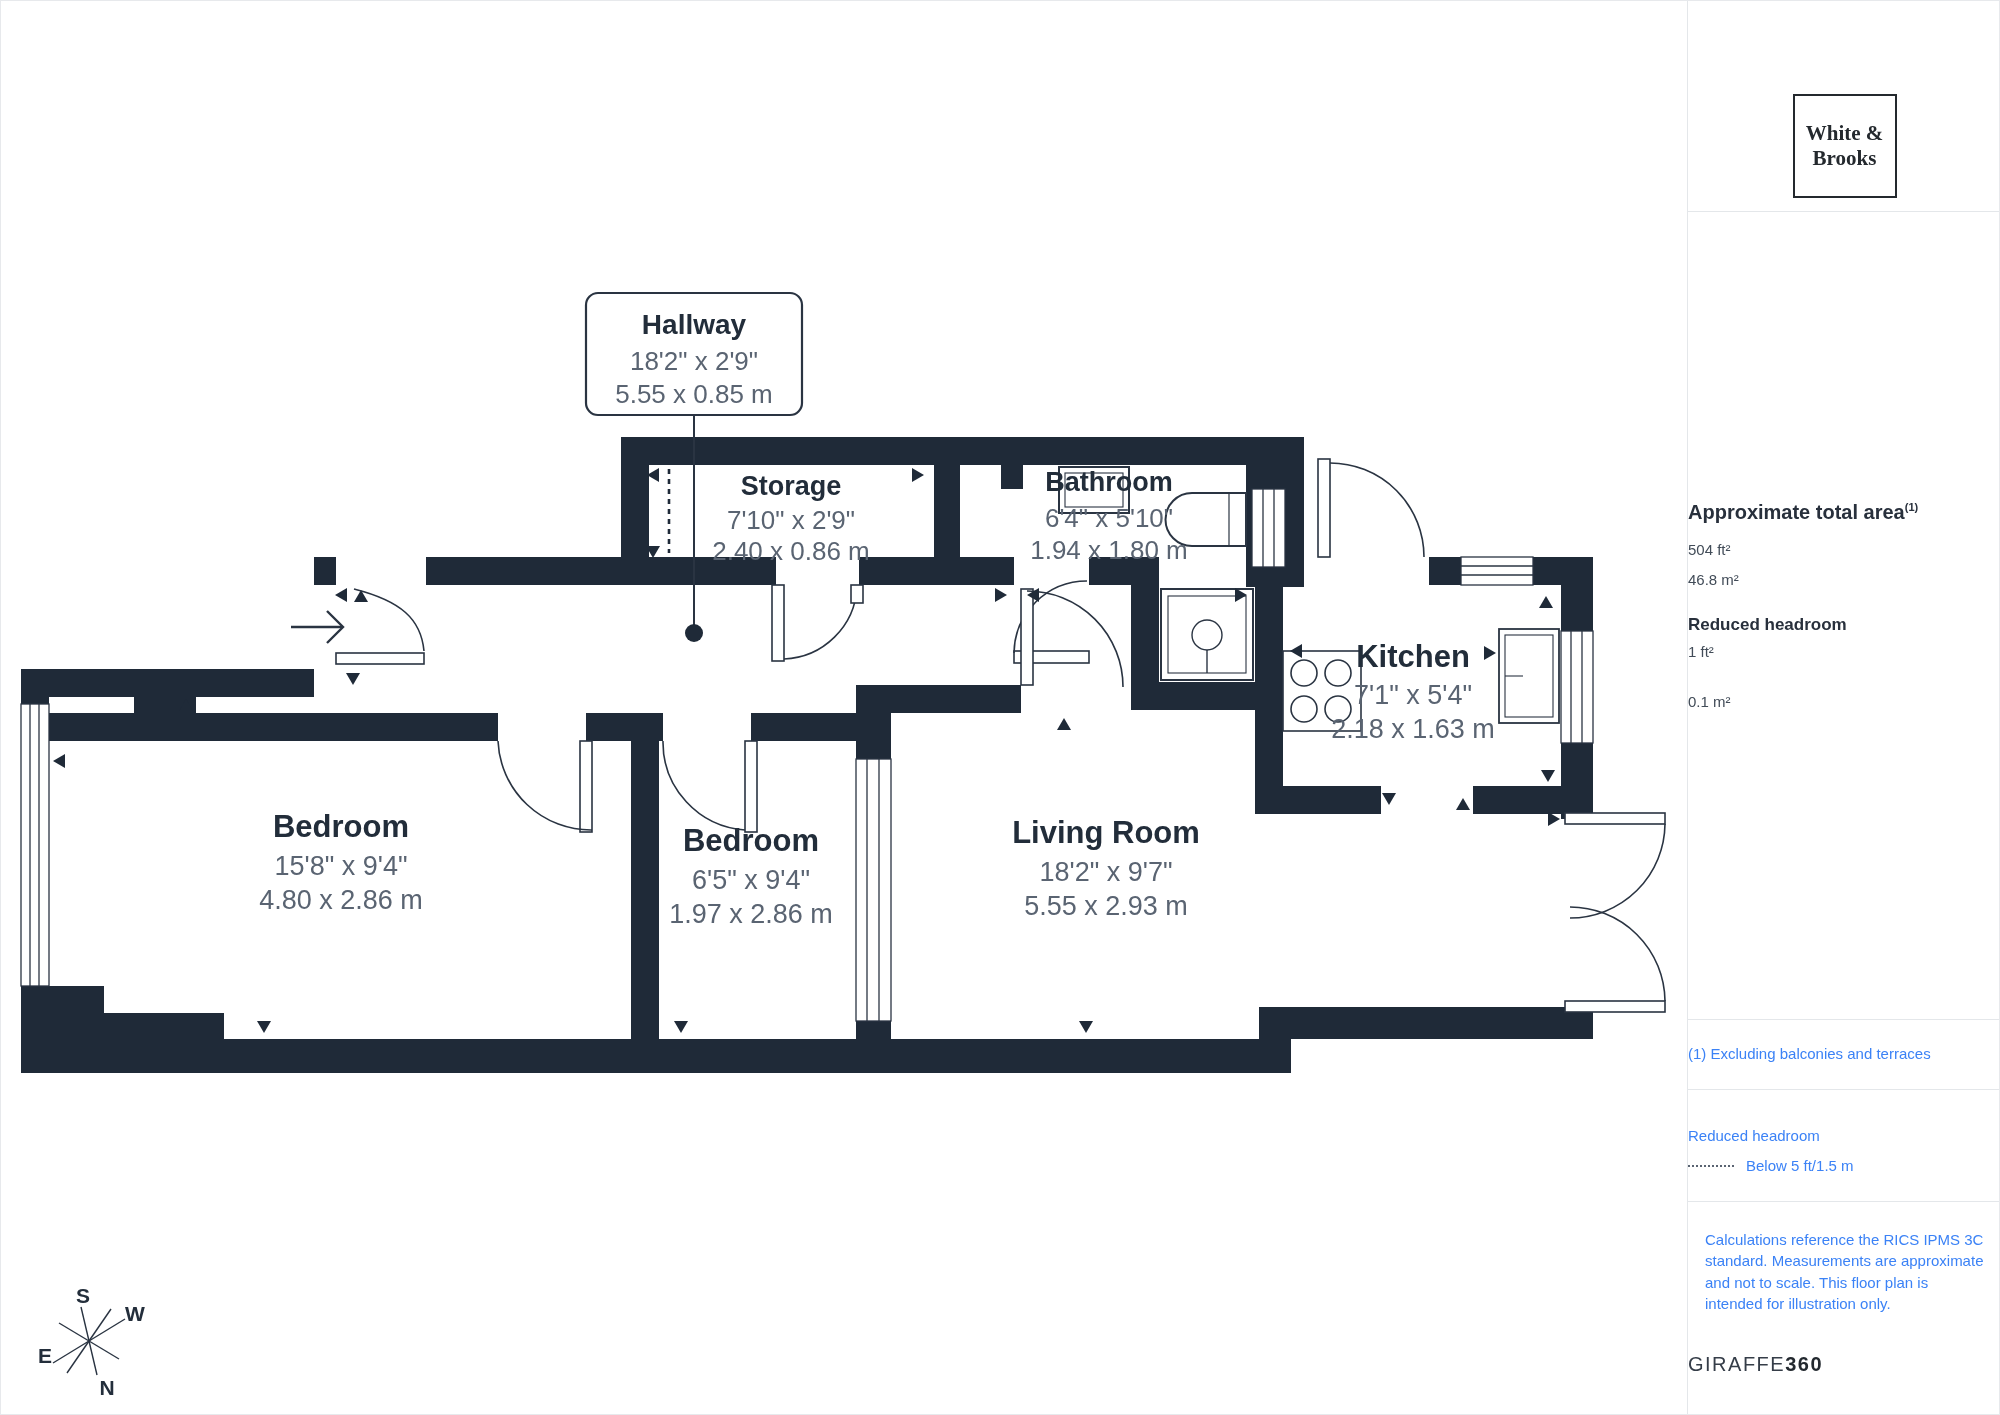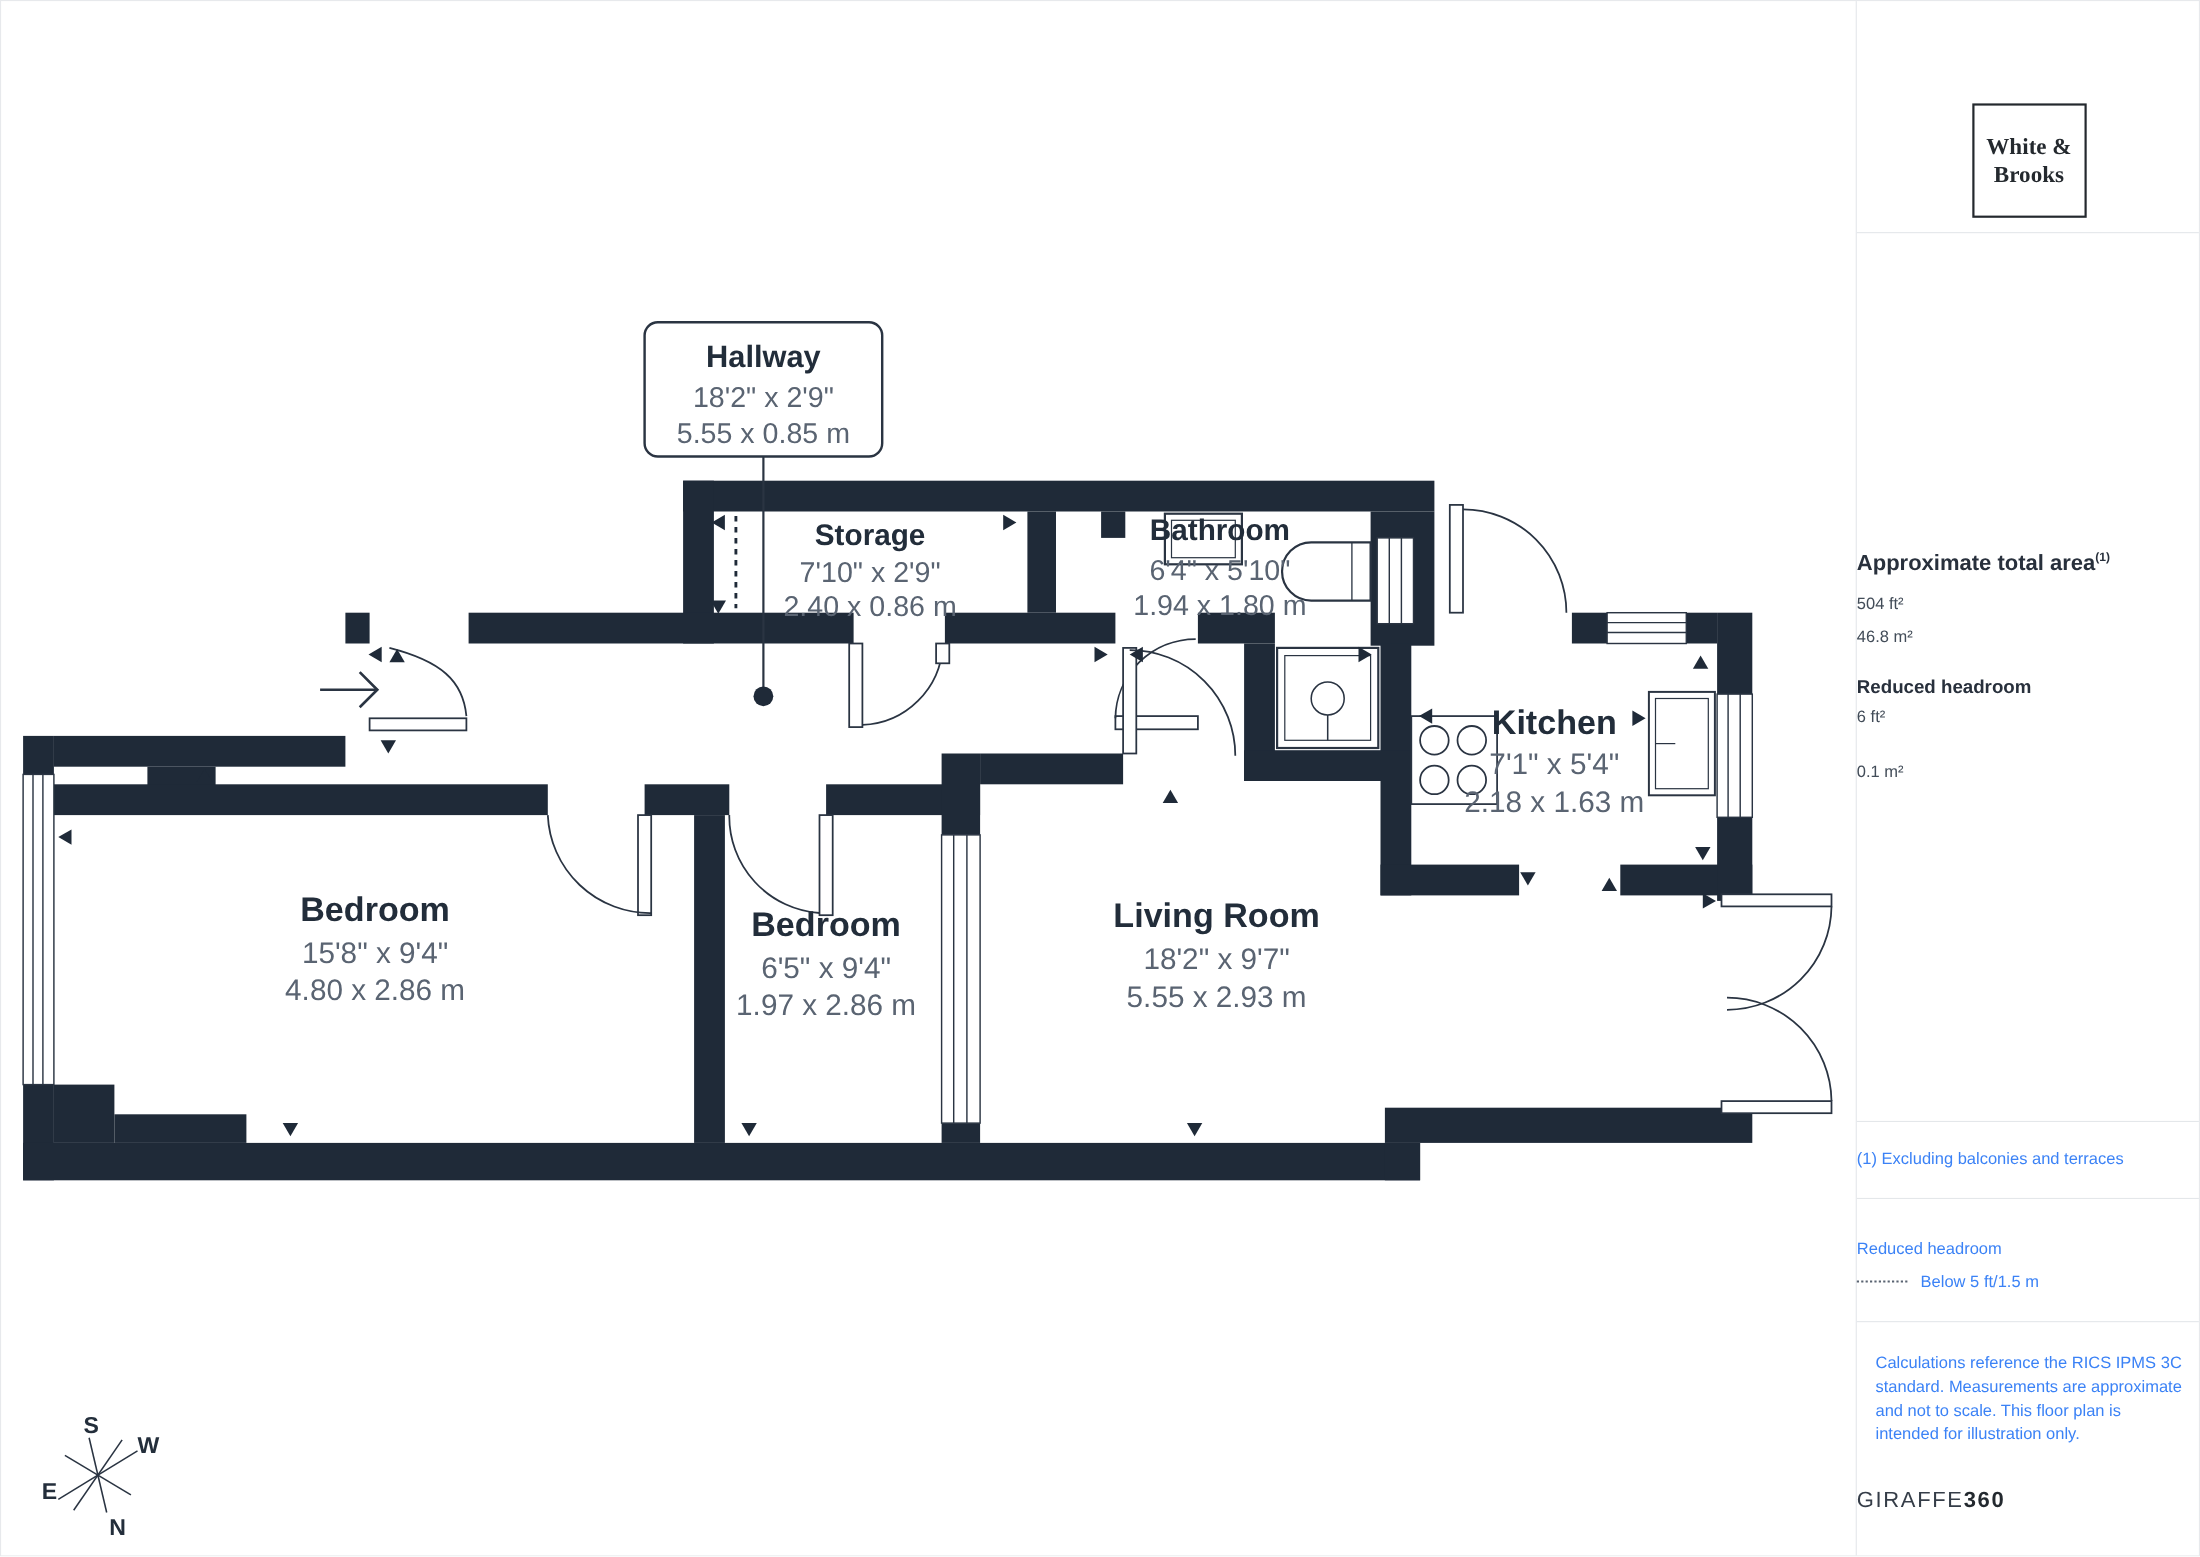--- a/index.html
+++ b/index.html
@@ -263,21 +263,21 @@
 
     <div class="divider" style="top:210px"></div>
 
     <div class="sb-center sb-title" style="top:500px">
       <span>Approximate total area</span><sup>(1)</sup>
     </div>
     <div class="sb-center sb-value" style="top:540px">504 ft²</div>
     <div class="sb-center sb-value" style="top:570px">46.8 m²</div>
 
     <div class="sb-center sb-title" style="top:614px;font-size:17px">Reduced headroom</div>
-    <div class="sb-center sb-value" style="top:642px">6 ft²</div>
+    <div class="sb-center sb-value" style="top:642px">1 ft²</div>
     <div class="sb-center sb-value" style="top:692px">0.1 m²</div>
 
     <div class="divider" style="top:1018px"></div>
     <div class="sb-center sb-small" style="top:1044px">(1) Excluding balconies and terraces</div>
     <div class="divider" style="top:1088px"></div>
 
     <div class="sb-center sb-small" style="top:1126px">Reduced headroom</div>
     <div class="sb-center sb-small" style="top:1156px">
       <span class="dotted-sample"></span><span>Below 5 ft/1.5 m</span>
     </div>

